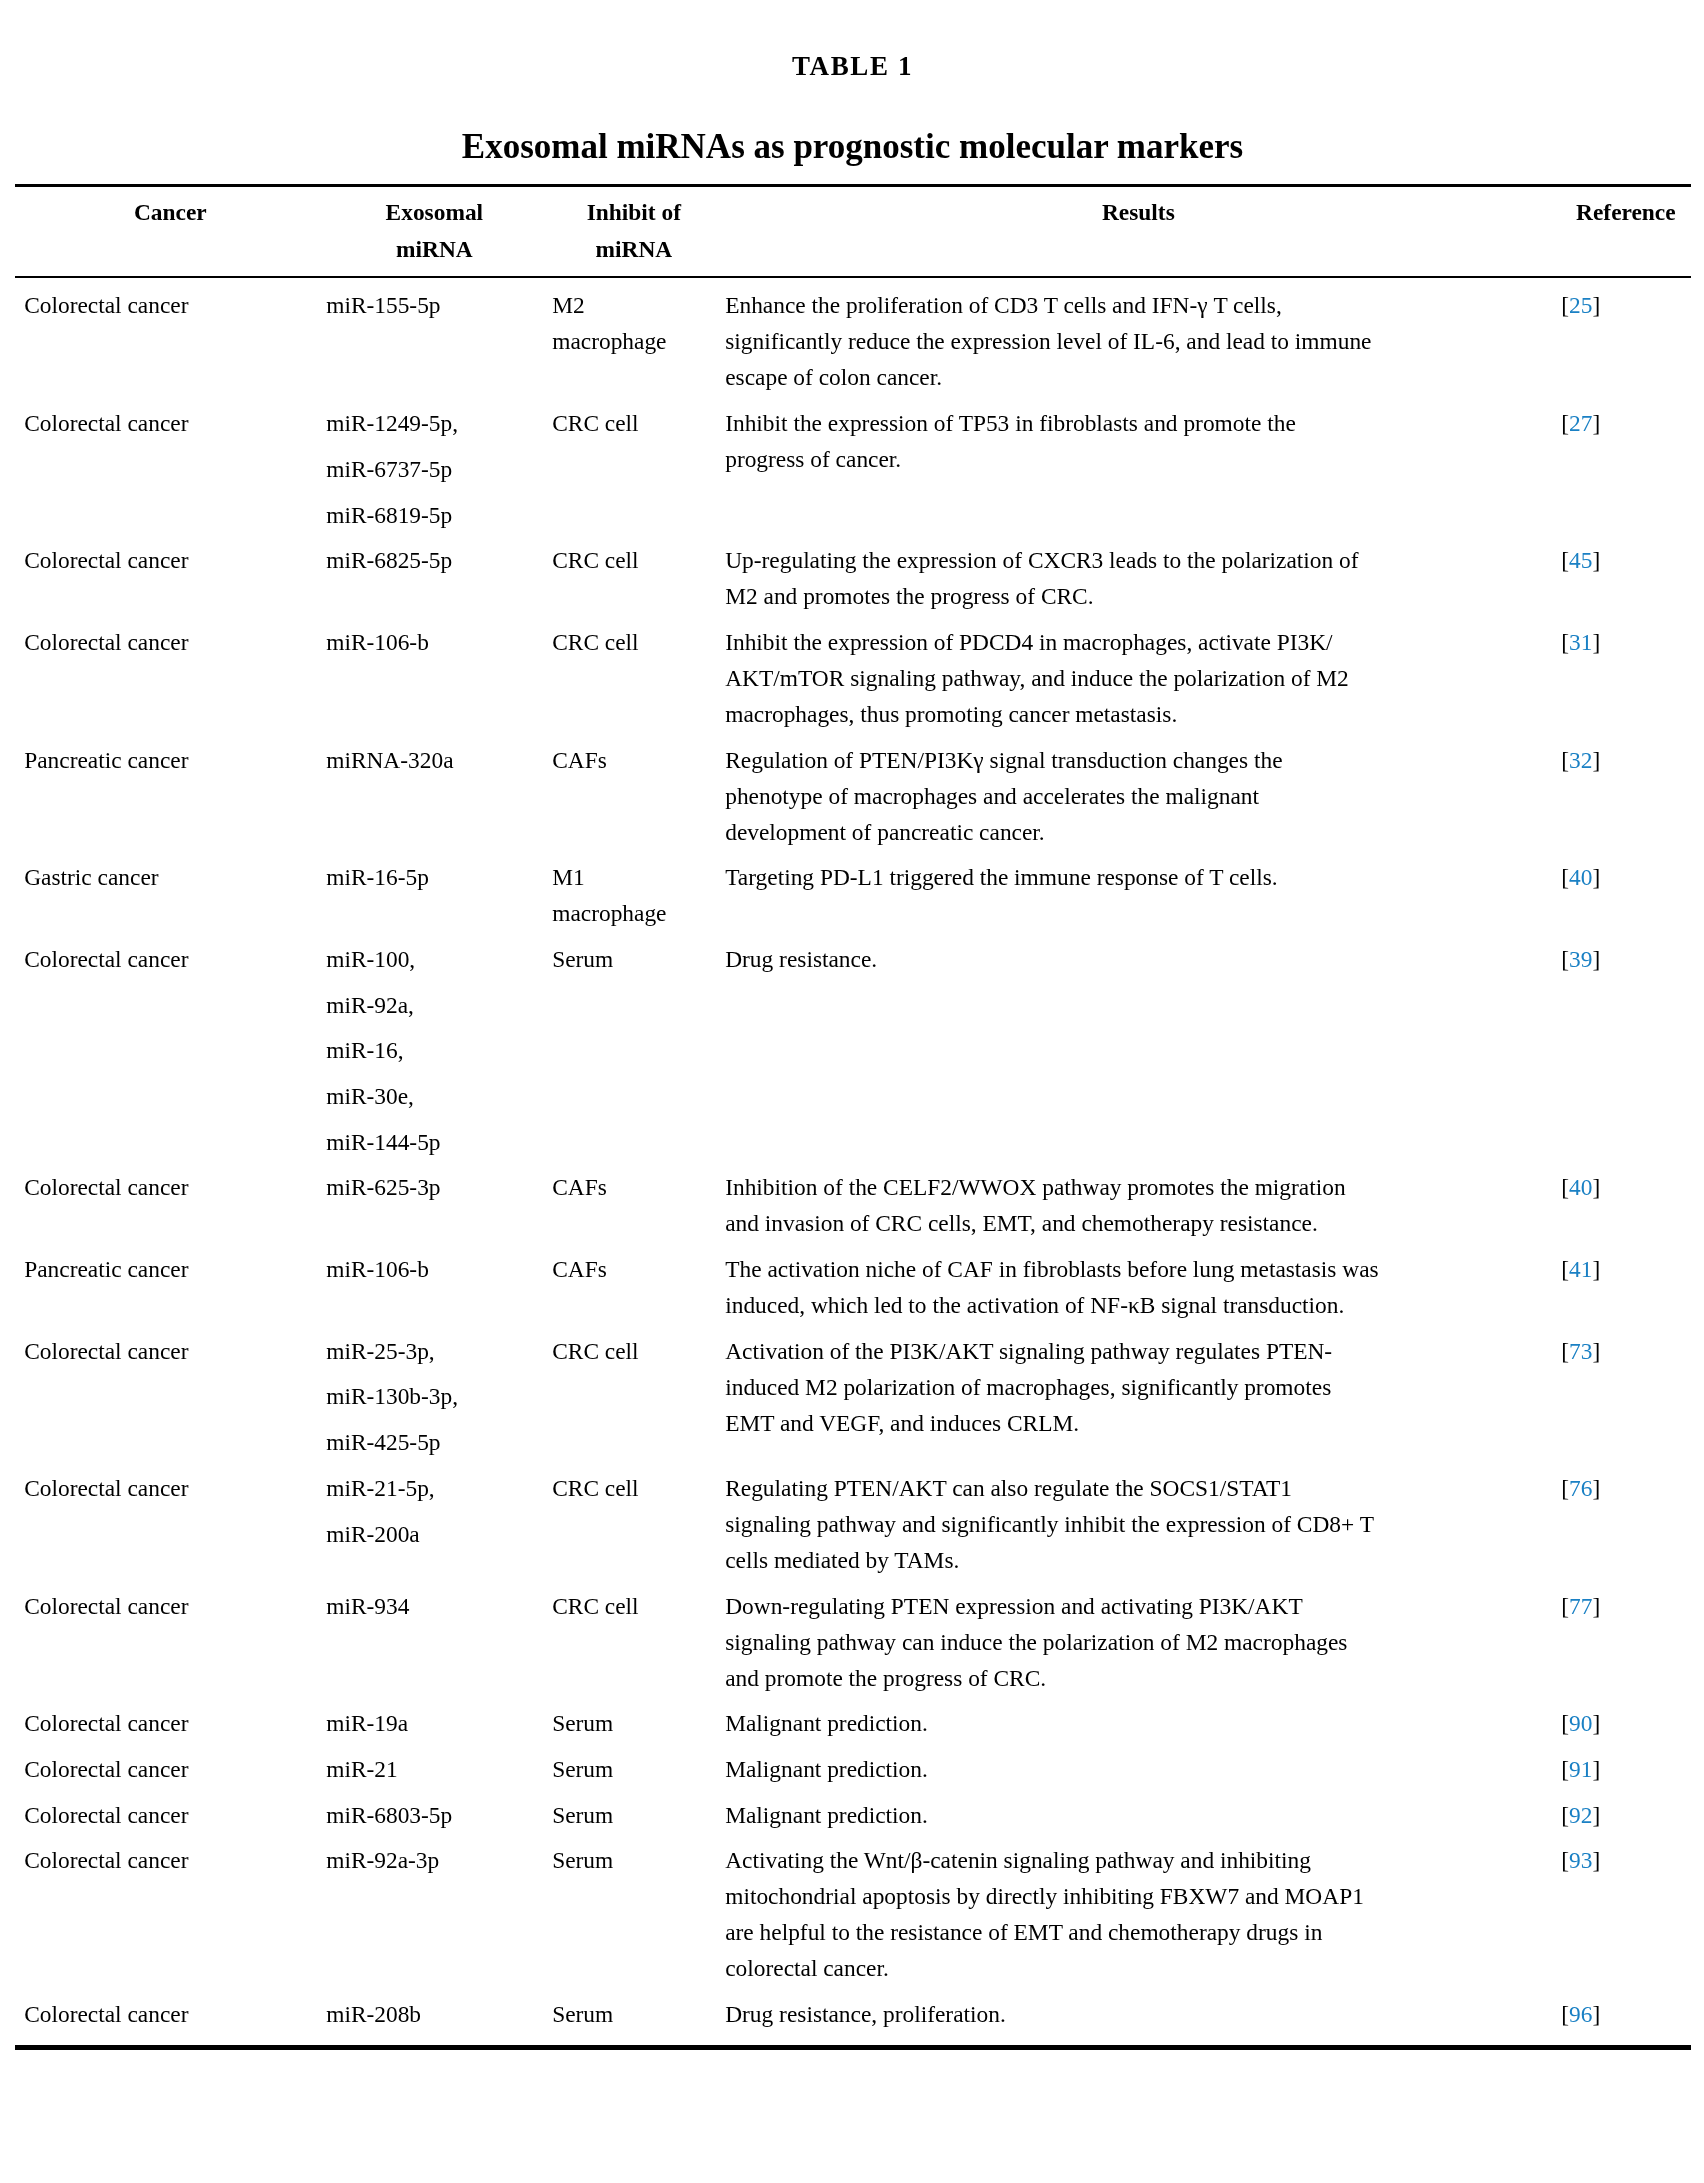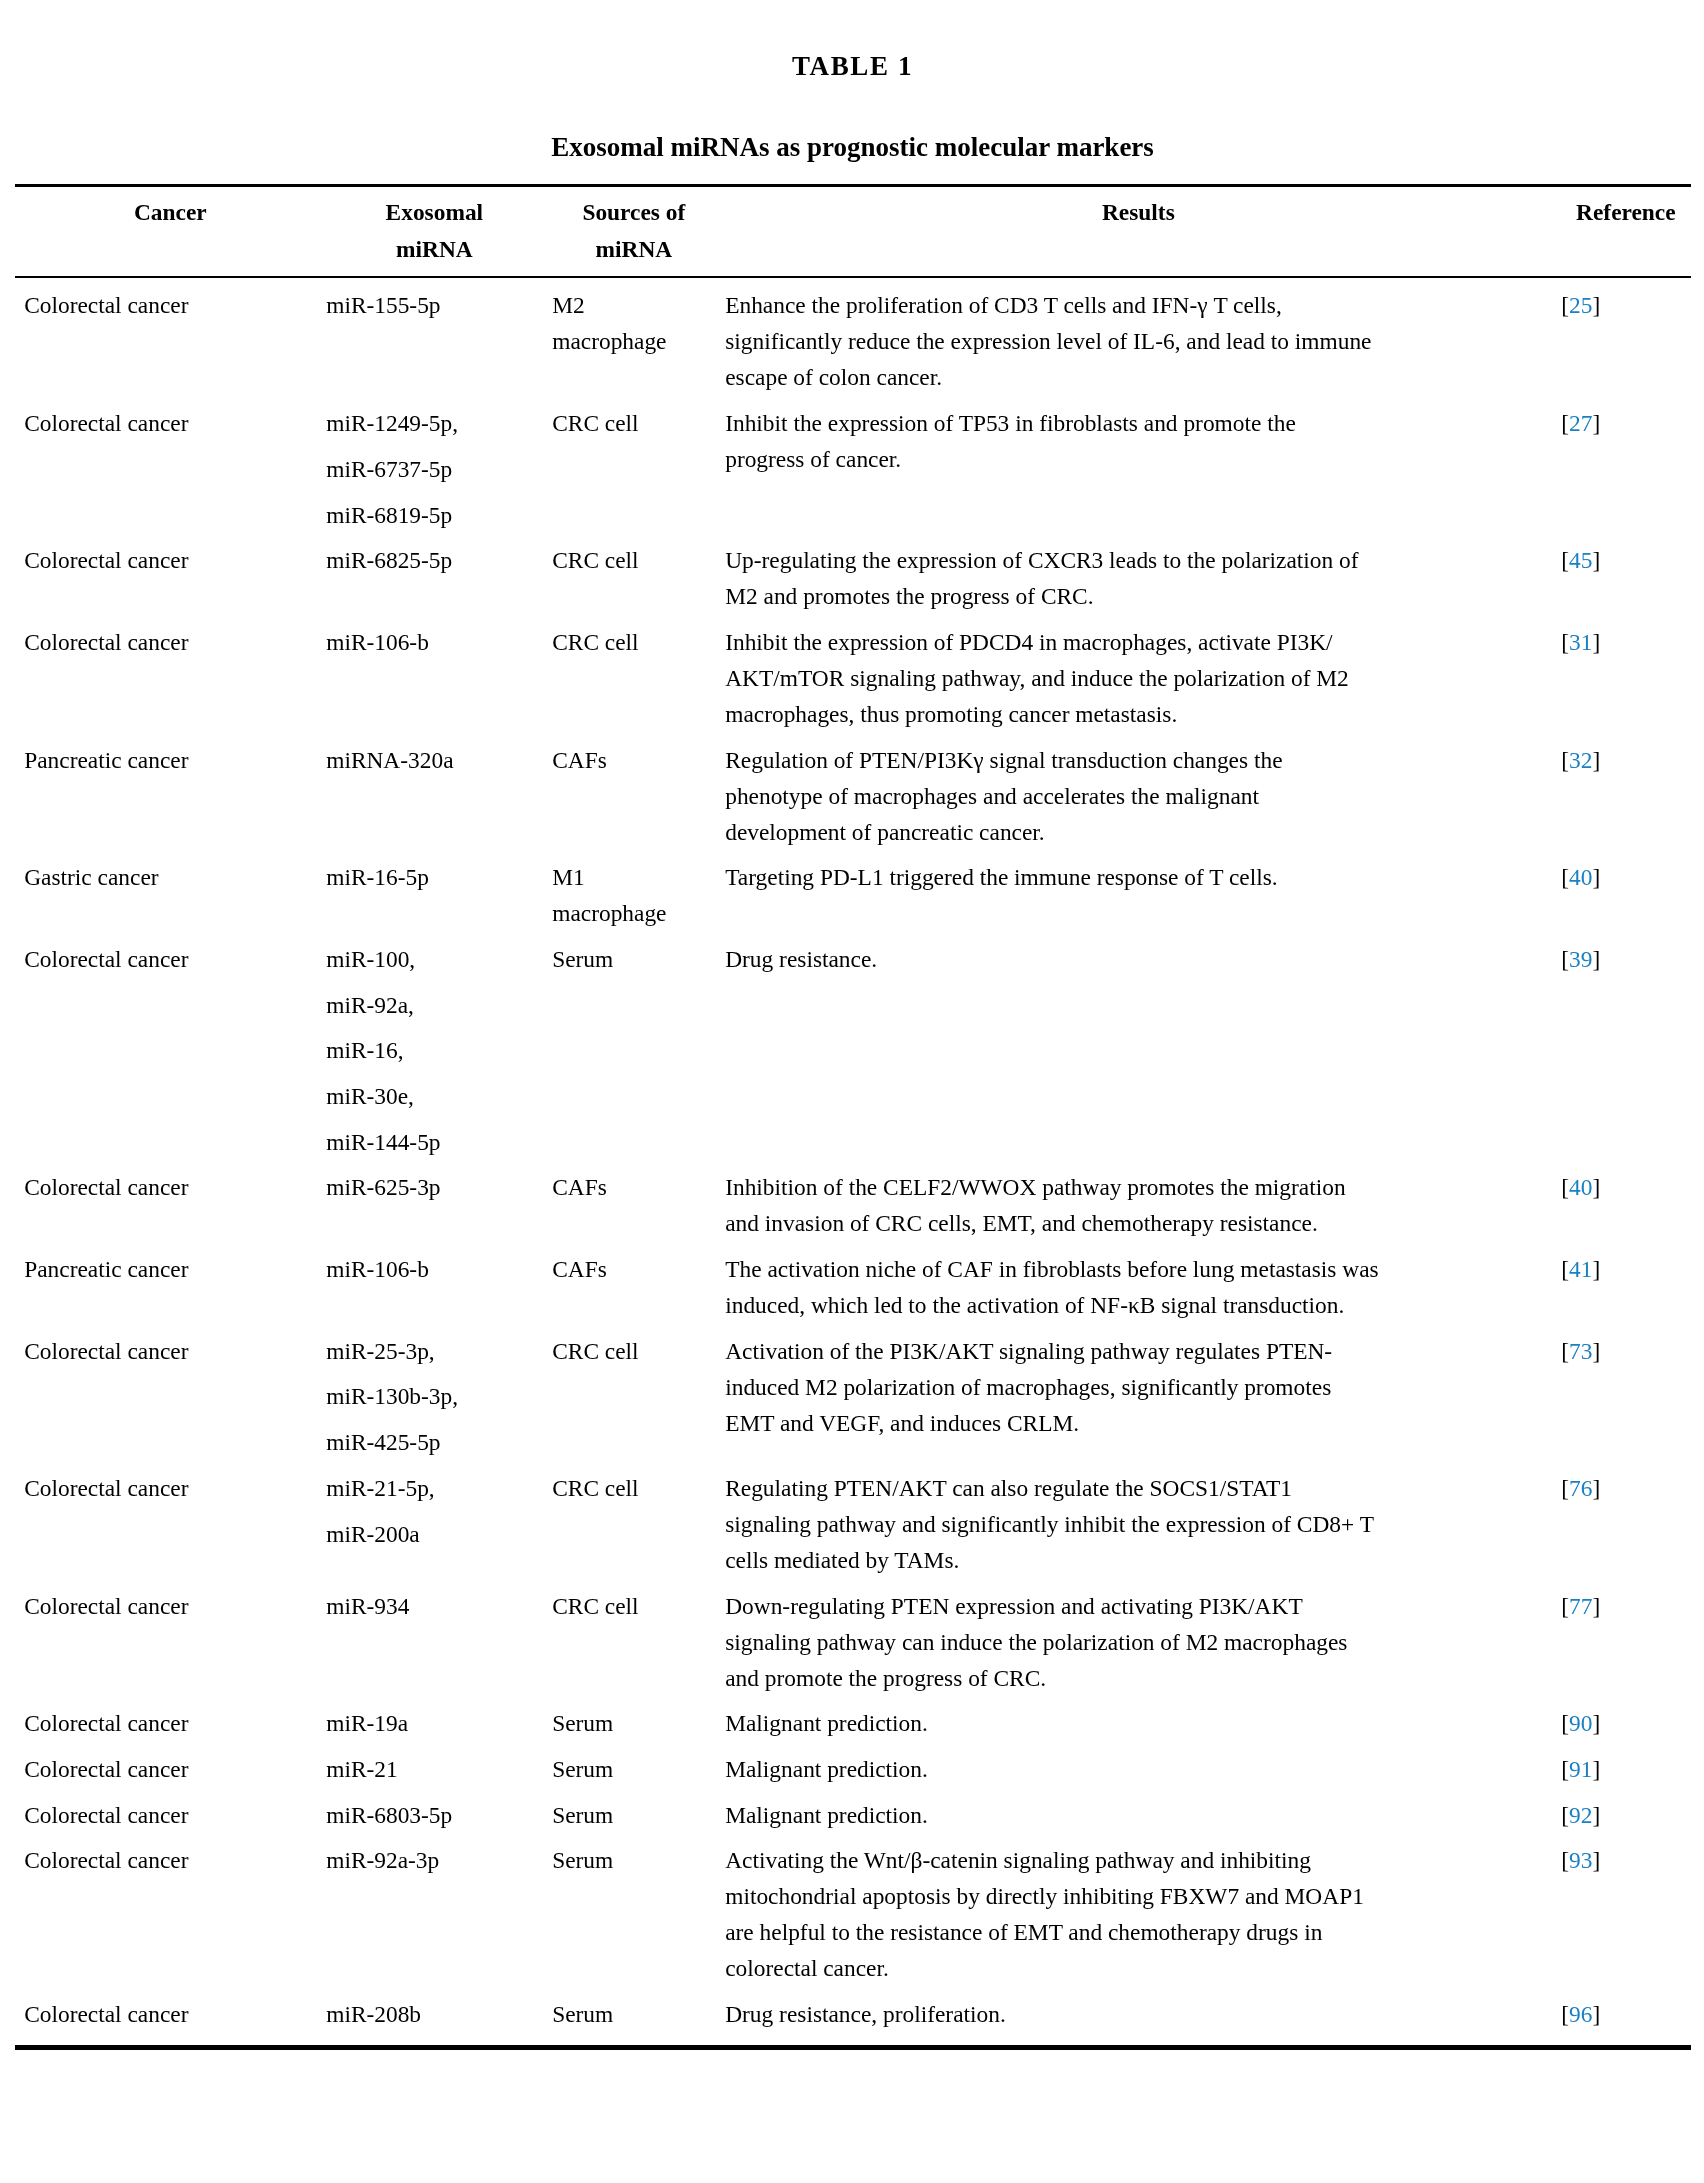--- a/index.html
+++ b/index.html
@@ -9,21 +9,21 @@
     color:#000000;
     -webkit-font-smoothing:antialiased;
   }
   .page { width:1705px; height:2183px; overflow:hidden;margin-top:39px; }
 
   .table-label {
     text-align:center; font-weight:bold; font-size:27px;
     letter-spacing:1.6px; padding-top:11.3px; line-height:32px;
   }
   .table-title {
-    text-align:center; font-weight:bold; font-size:27px;
+    text-align:center; font-weight:bold; font-size:35px;
     margin-top:49px; line-height:32px;
   }
 
   table.mirna-table {
     width:1675px; margin:21px auto 0 auto;
     border-collapse:collapse; table-layout:fixed;
     border-top:3.2px solid #000; border-bottom:5.7px solid #000;
   }
   col.c-cancer { width:302px; }
   col.c-mirna  { width:226px; }
@@ -70,21 +70,21 @@
         <col class="c-mirna">
         <col class="c-source">
         <col class="c-results">
         <col class="c-ref">
     </colgroup>
     <thead>
       <tr>
         <th>Cancer</th>
         <th>Exosomal
 miRNA</th>
-        <th>Sources of
+        <th>Inhibit of
 miRNA</th>
         <th>Results</th>
         <th>Reference</th>
       </tr>
     </thead>
     <tbody id="table-body">
         <tr>
     <td class="col-cancer">Colorectal cancer</td>
     <td class="col-mirna">
             <div class="mirna-item">miR-155-5p</div>

